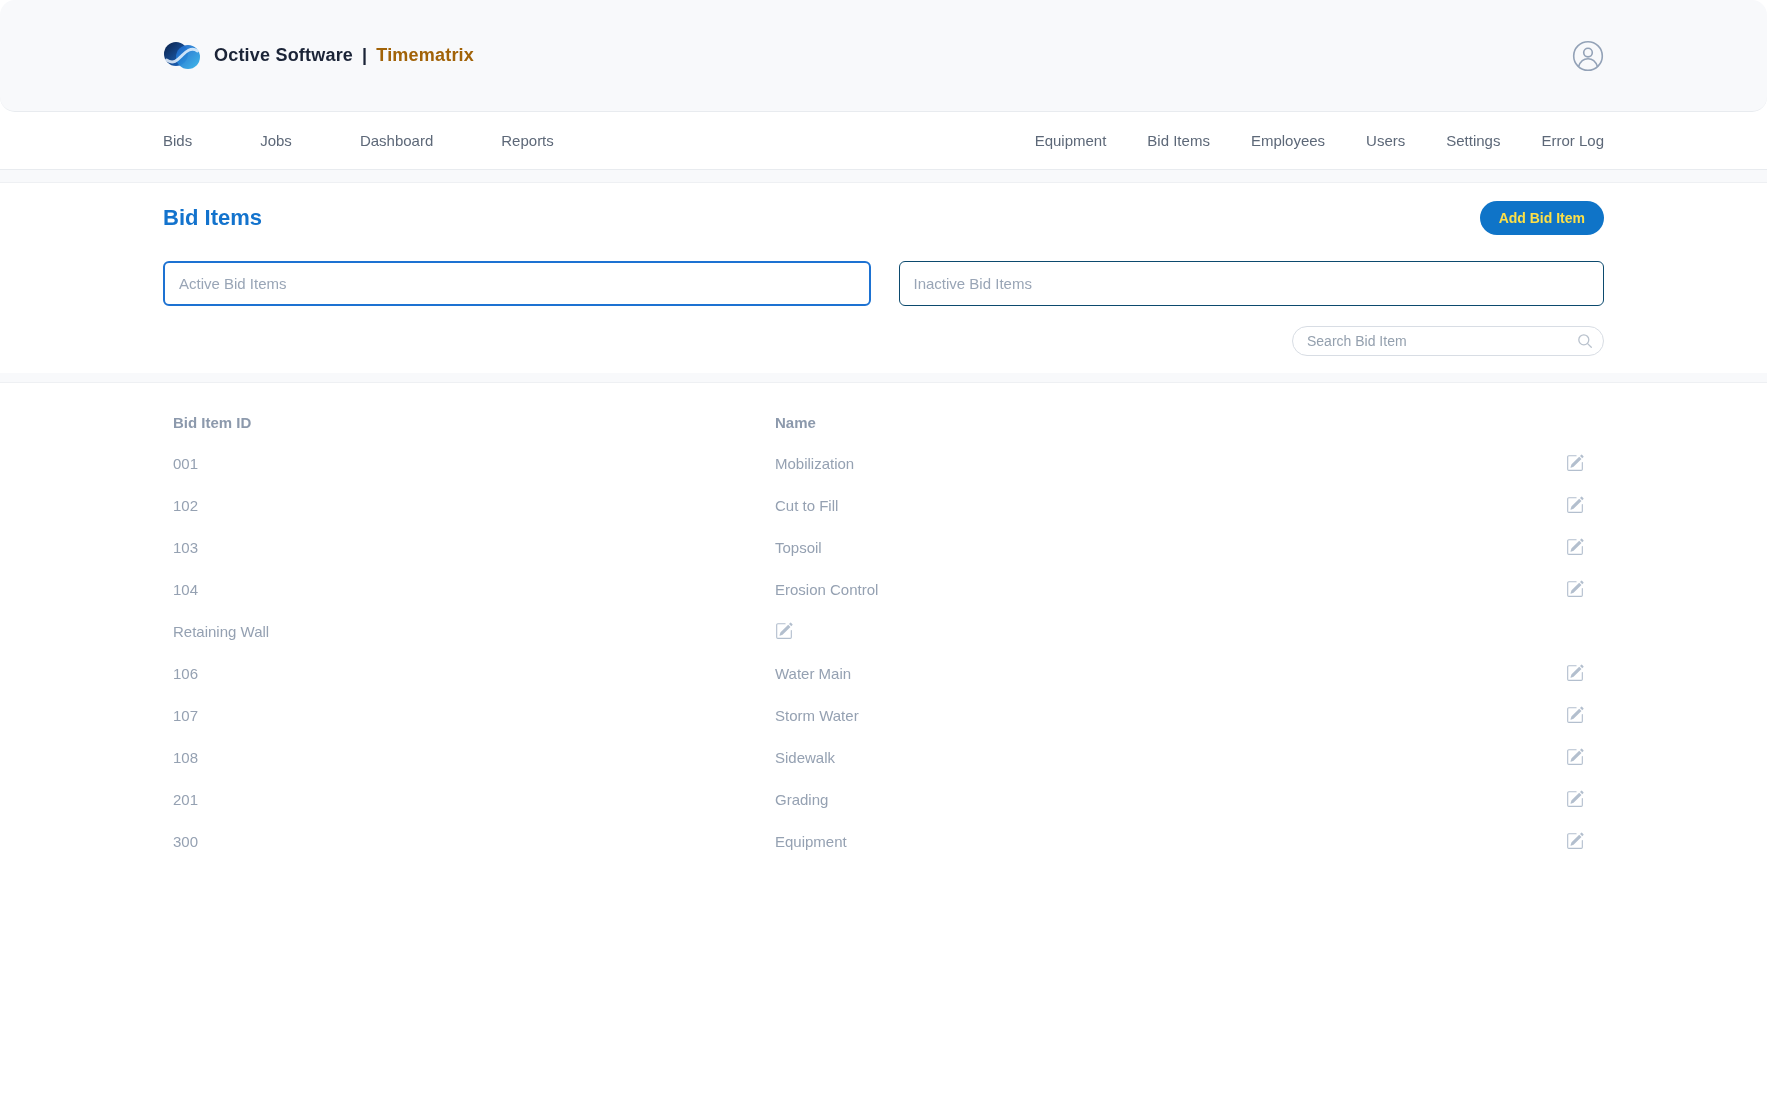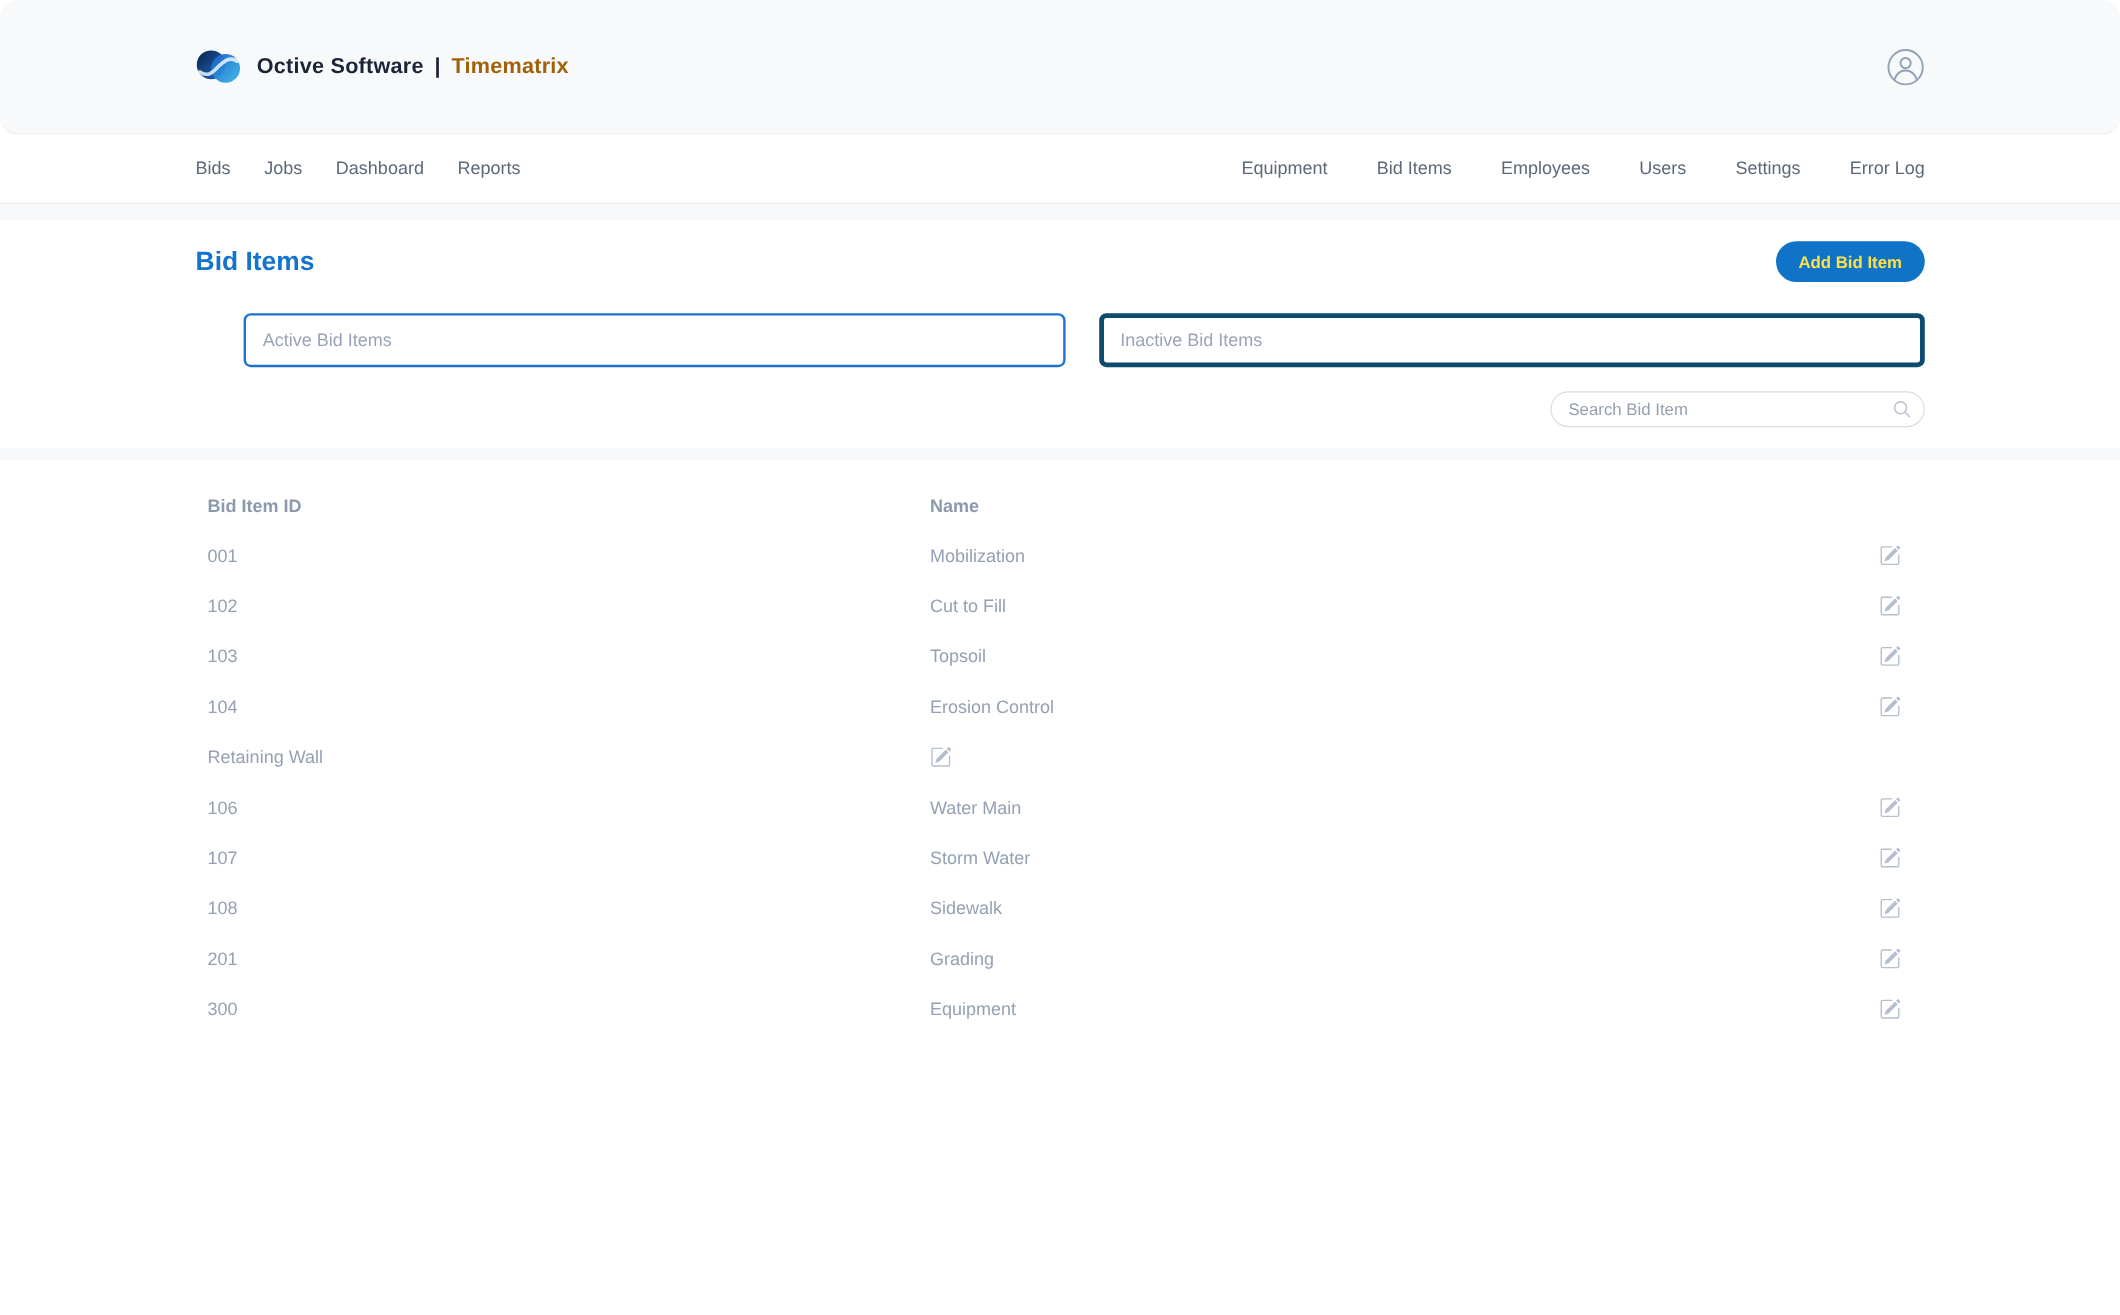--- a/index.html
+++ b/index.html
@@ -14,39 +14,39 @@
   .brand-text { display:flex; align-items:center; gap:9px; font-size:18px; font-weight:bold;
                 color:#1b2437; letter-spacing:.2px; }
   .brand-product { color:#a16207; }
   .avatar-btn { background:none; border:none; cursor:pointer; line-height:0; }
 
   
   .navbar { height:58px; background:#ffffff; border-bottom:1px solid #e8ebef;
             display:flex; align-items:center; justify-content:space-between; padding:0 163px;
             font-size:15px; color:#5d6878; }
   .nav-group { display:flex; align-items:center; }
-  .nav-left  { gap:28px;text-align:right; }
+  .nav-left  { gap:68px;text-align:right; }
   .nav-right { gap:41px; }
   .nav-item { cursor:pointer; white-space:nowrap; }
 
   .strip  { height:13px; background:#f8f9fb; border-bottom:1px solid #eef0f3; }
   .strip2 { height:10px; background:#f8f9fb; border-bottom:1px solid #eef0f3; }
 
   
   .section1 { background:#ffffff; height:190px; padding:18px 163px 0; }
   .title-row { display:flex; align-items:center; justify-content:space-between; }
   .page-title { font-size:22px; font-weight:bold; color:#1373cd; }
   .add-btn { height:34px; padding:0 19px; border:none; border-radius:17px; background:#0f74c8;
              color:#fde047; font-size:14px; font-weight:bold; cursor:pointer; }
 
   .tabs { display:flex; gap:28px; margin-top:26px; }
   .tab { flex:1; height:45px; border-radius:6px; display:flex; align-items:center;
          padding:0 14px; font-size:15px; color:#99a5b6; background:#ffffff; cursor:pointer; }
-  .tab-active   { border:2px solid #1d72d2;margin-left:40px; }
-  .tab-inactive { border:4px solid #0c4a6e; }
+  .tab-active   { border:2px solid #1d72d2; }
+  .tab-inactive { border:1px solid #0c4a6e; }
 
   .search-row { display:flex; justify-content:flex-end; margin-top:20px; }
   .search-box { position:relative; width:312px; }
   .search-input { width:100%; height:30px; border:1px solid #d8dde4; border-radius:15px;
                   padding:0 34px 0 14px; font-size:14px; color:#5d6878; outline:none; background:#fff; }
   .search-input::placeholder { color:#94a0ae; }
   .search-icon { position:absolute; right:11px; top:7px; line-height:0; }
 
   
   .table-section { background:#ffffff; flex:1; padding:19px 163px 0; }

